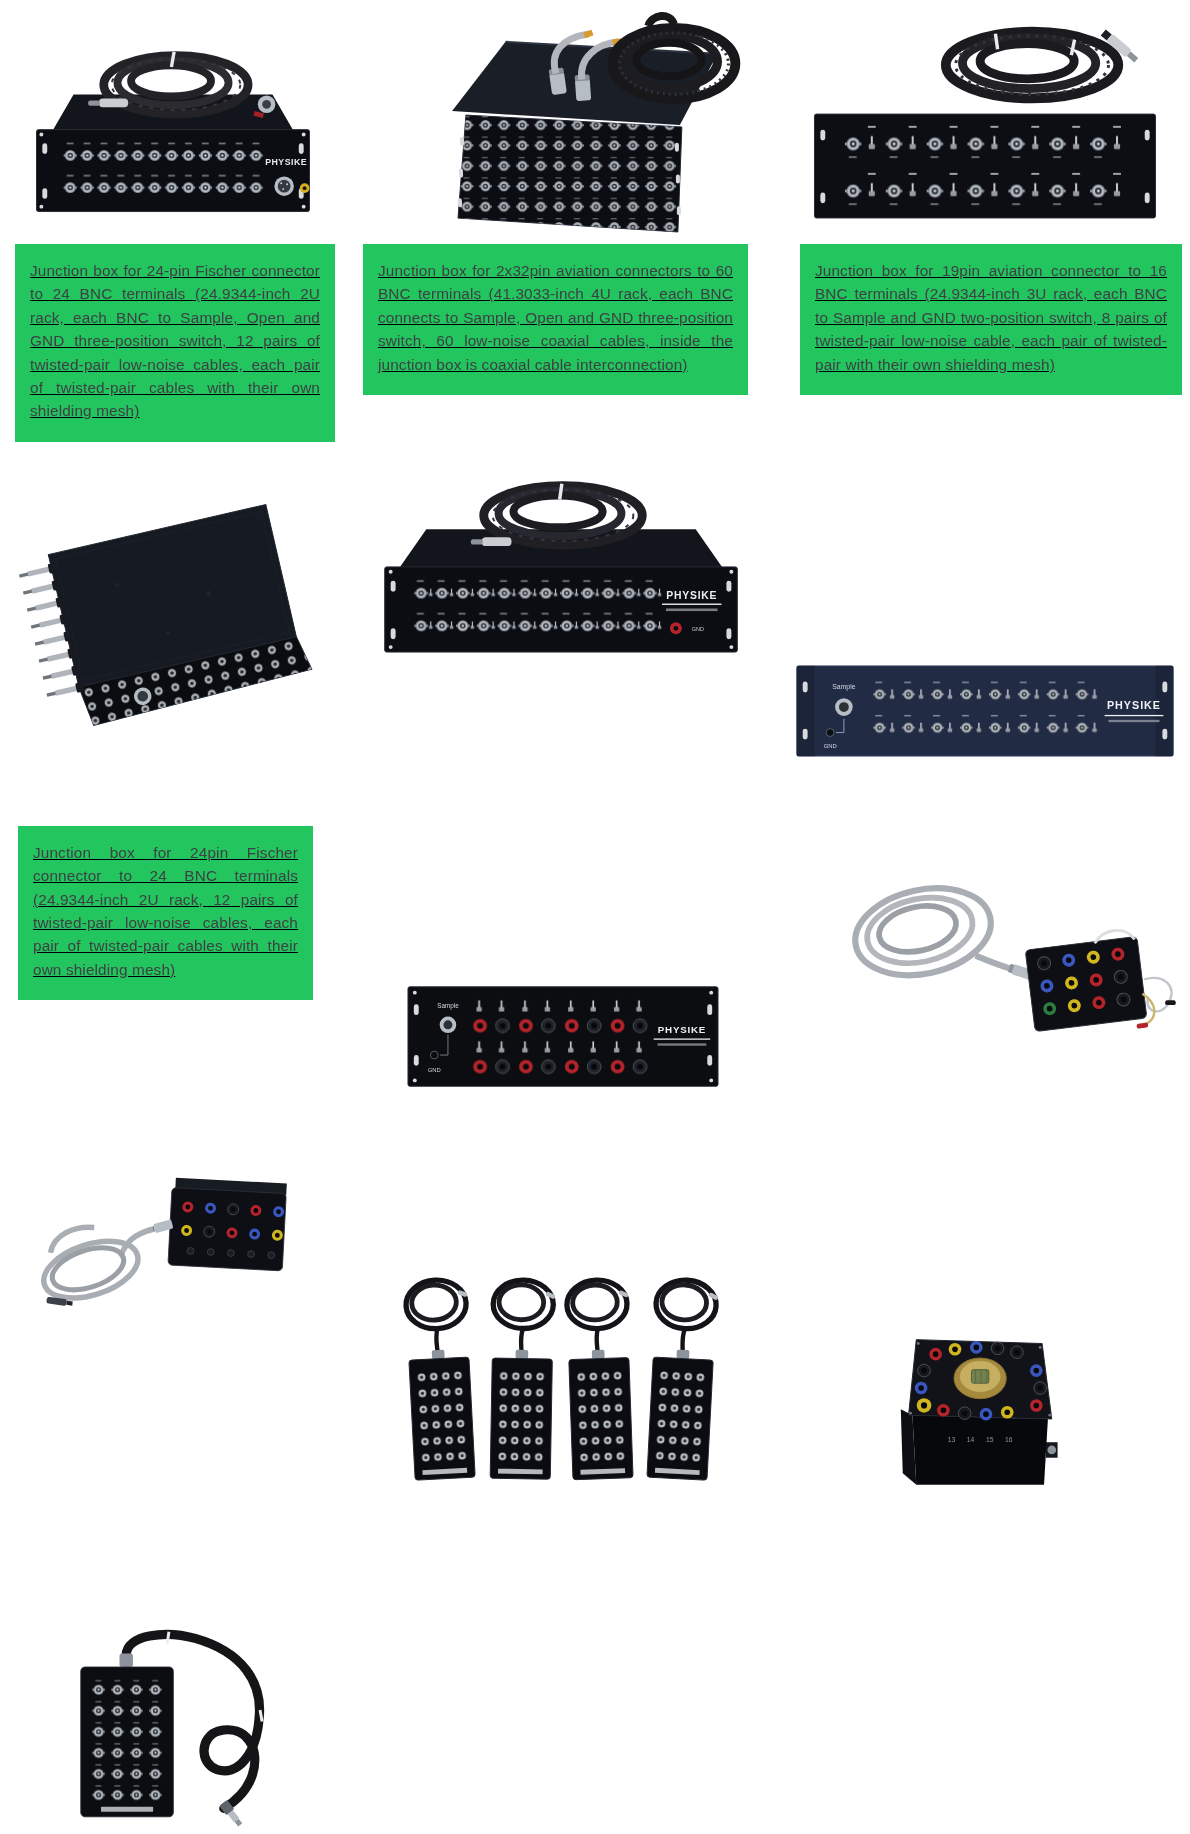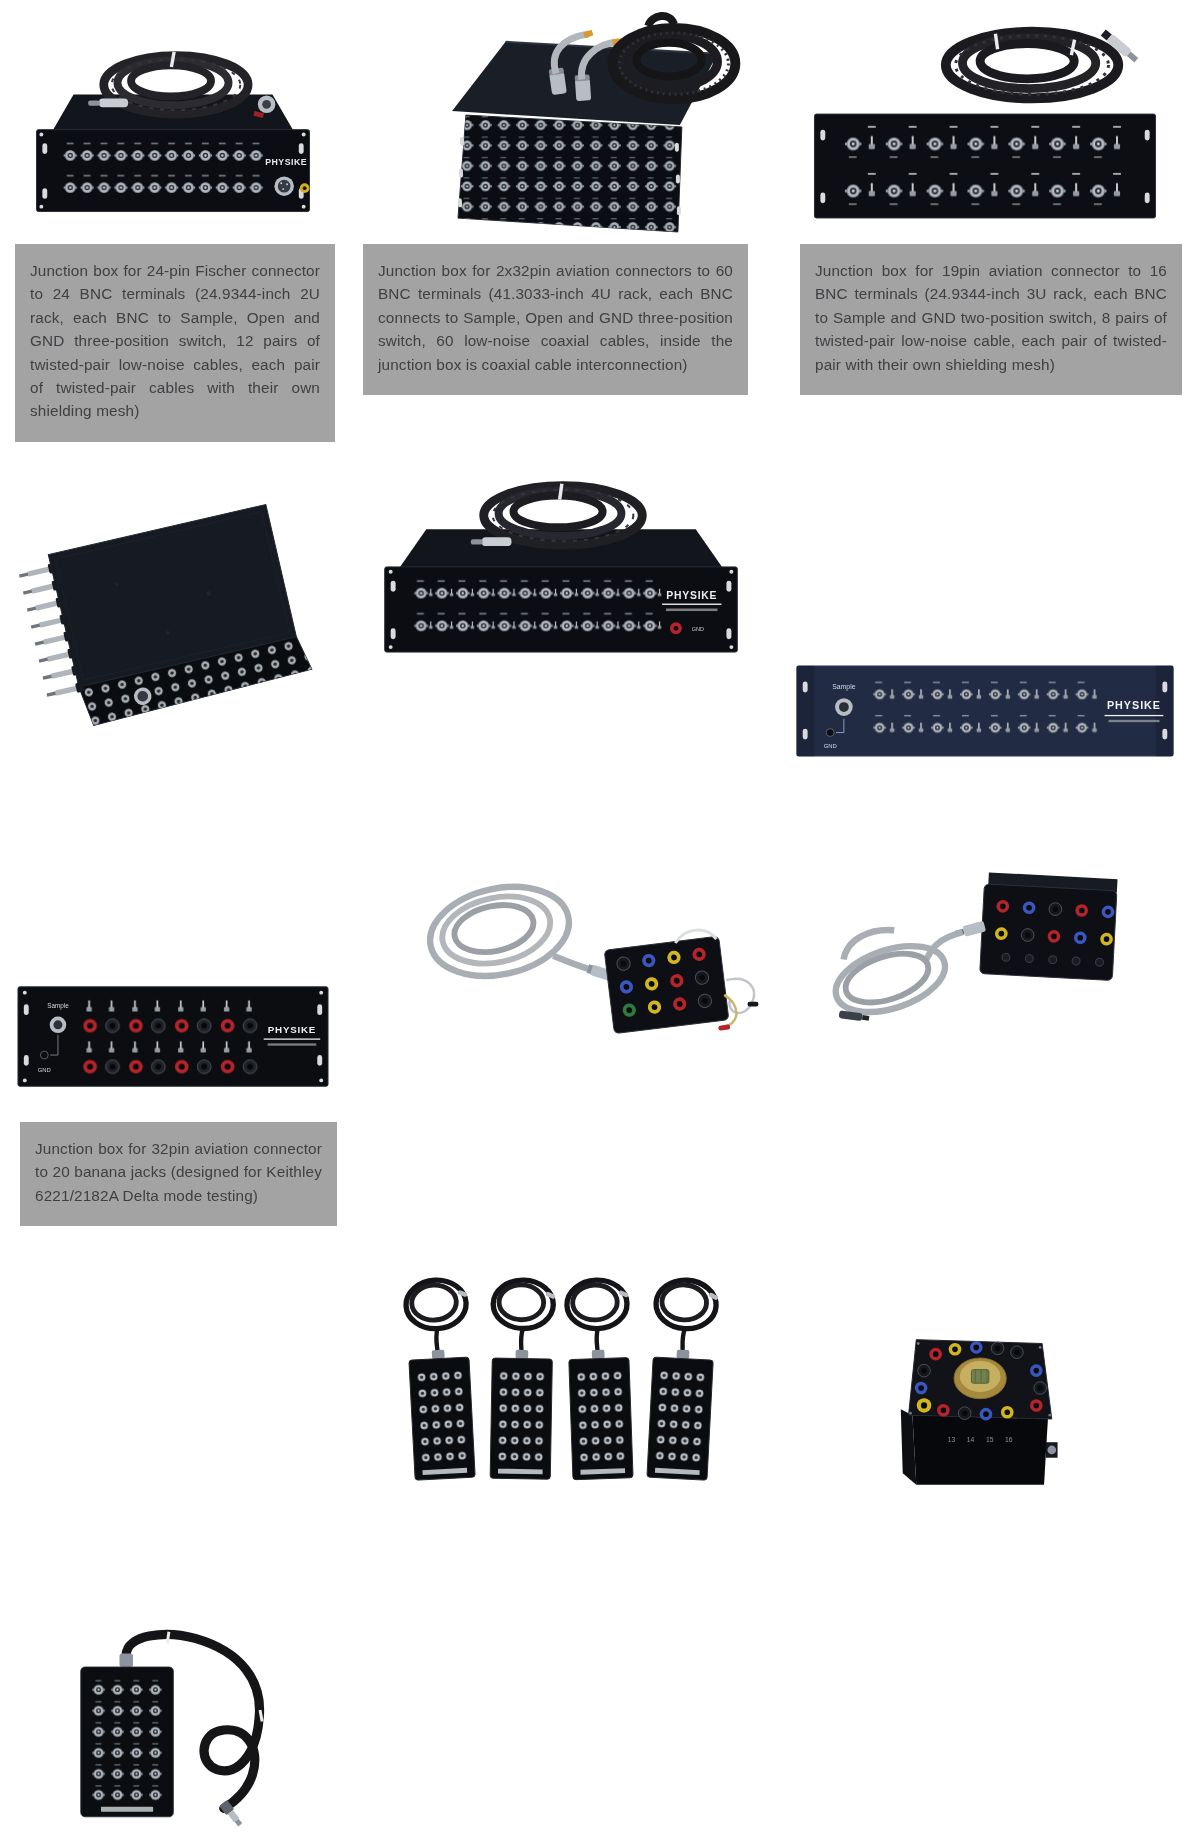--- a/index.html
+++ b/index.html
@@ -9,21 +9,21 @@
   figure.ph{margin:0;display:flex;justify-content:center;}
   .imgr1{height:244px;}
   .imgr2{height:384px;}
   .imgr3{height:296px;}
   .imgr4{height:392px;}
   .pos-b64{align-items:flex-end;padding-bottom:64px;box-sizing:border-box;}
   .pos-b26{align-items:flex-end;padding-bottom:26px;box-sizing:border-box;}
   .pos-t6{align-items:flex-start;padding-top:6px;box-sizing:border-box;}
   .pos-b12{align-items:flex-end;padding-bottom:12px;box-sizing:border-box;}
   .capcell{padding:0;}
-  .cap{background:#a3a3a3;margin:0 10px 0 15px;padding:15px 15px 19px;}
+  .cap{background:#22c55e;margin:0 10px 0 15px;padding:15px 15px 19px;text-decoration:underline;}
   .c2 .cap{margin:0 32px 0 18px;}
   .c3 .cap{margin:0 8px 0 20px;}
   .cap p{margin:0;font-size:15.3px;line-height:1.53;color:#3e4043;text-align:justify;letter-spacing:.15px;}
   svg{display:block;}
   svg text{font-family:"Liberation Sans",sans-serif;}
 </style>
 </head>
 <body>
 
 <svg width="0" height="0" style="position:absolute" aria-hidden="true">
@@ -319,20 +319,25 @@
       <text x="42" y="90" text-anchor="middle" font-size="6" fill="#d2d9e6">GND</text>
       <g transform="translate(84,18)">
             <rect width="236" height="68" fill="url(#patT6)"></rect>
           </g>
       <text x="352" y="50" text-anchor="middle" font-size="11" font-weight="bold" fill="#f0f2f5" letter-spacing="1">PHYSIKE</text>
       <rect x="322" y="56" width="60" height="1.3" fill="#f0f2f5"></rect>
       <rect x="326" y="61" width="52" height="2.4" fill="#d6d8db" opacity=".5"></rect>
     </svg>
   </figure>
 
+  <div class="capcell c2">
+        <div class="cap">
+          <p>Junction box for 24pin Fischer connector to 24 BNC terminals (24.9344-inch 2U rack, 12 pairs of twisted-pair low-noise cables, each pair of twisted-pair cables with their own shielding mesh)</p>
+        </div>
+      </div>
 
   <figure class="ph imgr3 pos-b26 c1">
     <svg width="322" height="117" viewBox="0 0 330 120">
       <rect x="6" y="8" width="318" height="102" rx="2" fill="#0b0d11" stroke="#272c37"></rect>
       <rect x="12" y="26" width="5" height="11" rx="2.5" fill="#d8dadd"></rect>
       <rect x="12" y="78" width="5" height="11" rx="2.5" fill="#d8dadd"></rect>
       <rect x="313" y="26" width="5" height="11" rx="2.5" fill="#d8dadd"></rect>
       <rect x="313" y="78" width="5" height="11" rx="2.5" fill="#d8dadd"></rect>
       <text x="47" y="30" text-anchor="middle" font-size="6.5" fill="#d4d7dc">Sample</text>
       <circle cx="47" cy="47" r="8.5" fill="#b7bdc4"></circle>
@@ -446,25 +451,20 @@
         <ellipse cx="105" cy="148" rx="44" ry="22" fill="none" stroke="#9ba0a6" stroke-width="6"></ellipse>
       </g>
       <path d="M60,130 C64,108 88,98 112,100" fill="none" stroke="#a9aeb4" stroke-width="6.5"></path>
       <g transform="translate(56,182) rotate(8)">
         <rect width="24" height="8" rx="3" fill="#3c4049"></rect>
             <rect x="24" y="1.5" width="7" height="5" fill="#23262c"></rect>
       </g>
     </svg>
   </figure>
 
-  <div class="capcell c3">
-        <div class="cap">
-          <p>Junction box for 32pin aviation connector to 20 banana jacks (designed for Keithley 6221/2182A Delta mode testing)</p>
-        </div>
-      </div>
 
   <figure class="ph imgr4 pos-b12 c1">
     <svg width="330" height="252" viewBox="0 0 340 260">
       <g transform="rotate(-3 45 170)">
         <ellipse cx="45" cy="56" rx="31" ry="25" fill="none" stroke="#141418" stroke-width="5.5"></ellipse>
         <ellipse cx="43" cy="54" rx="23" ry="18" fill="none" stroke="#1c1c21" stroke-width="5"></ellipse>
         <rect x="68" y="44" width="10" height="4.5" rx="2" fill="#b7bdc4" transform="rotate(25 73 46)"></rect>
         <path d="M45,81 C42,92 44,98 44,106" fill="none" stroke="#141418" stroke-width="4.5"></path>
         <rect x="38" y="103" width="13" height="9" rx="2" fill="#8d939c"></rect>
         <rect x="14" y="112" width="62" height="124" rx="3" fill="#0a0c10" stroke="#23272f"></rect>

